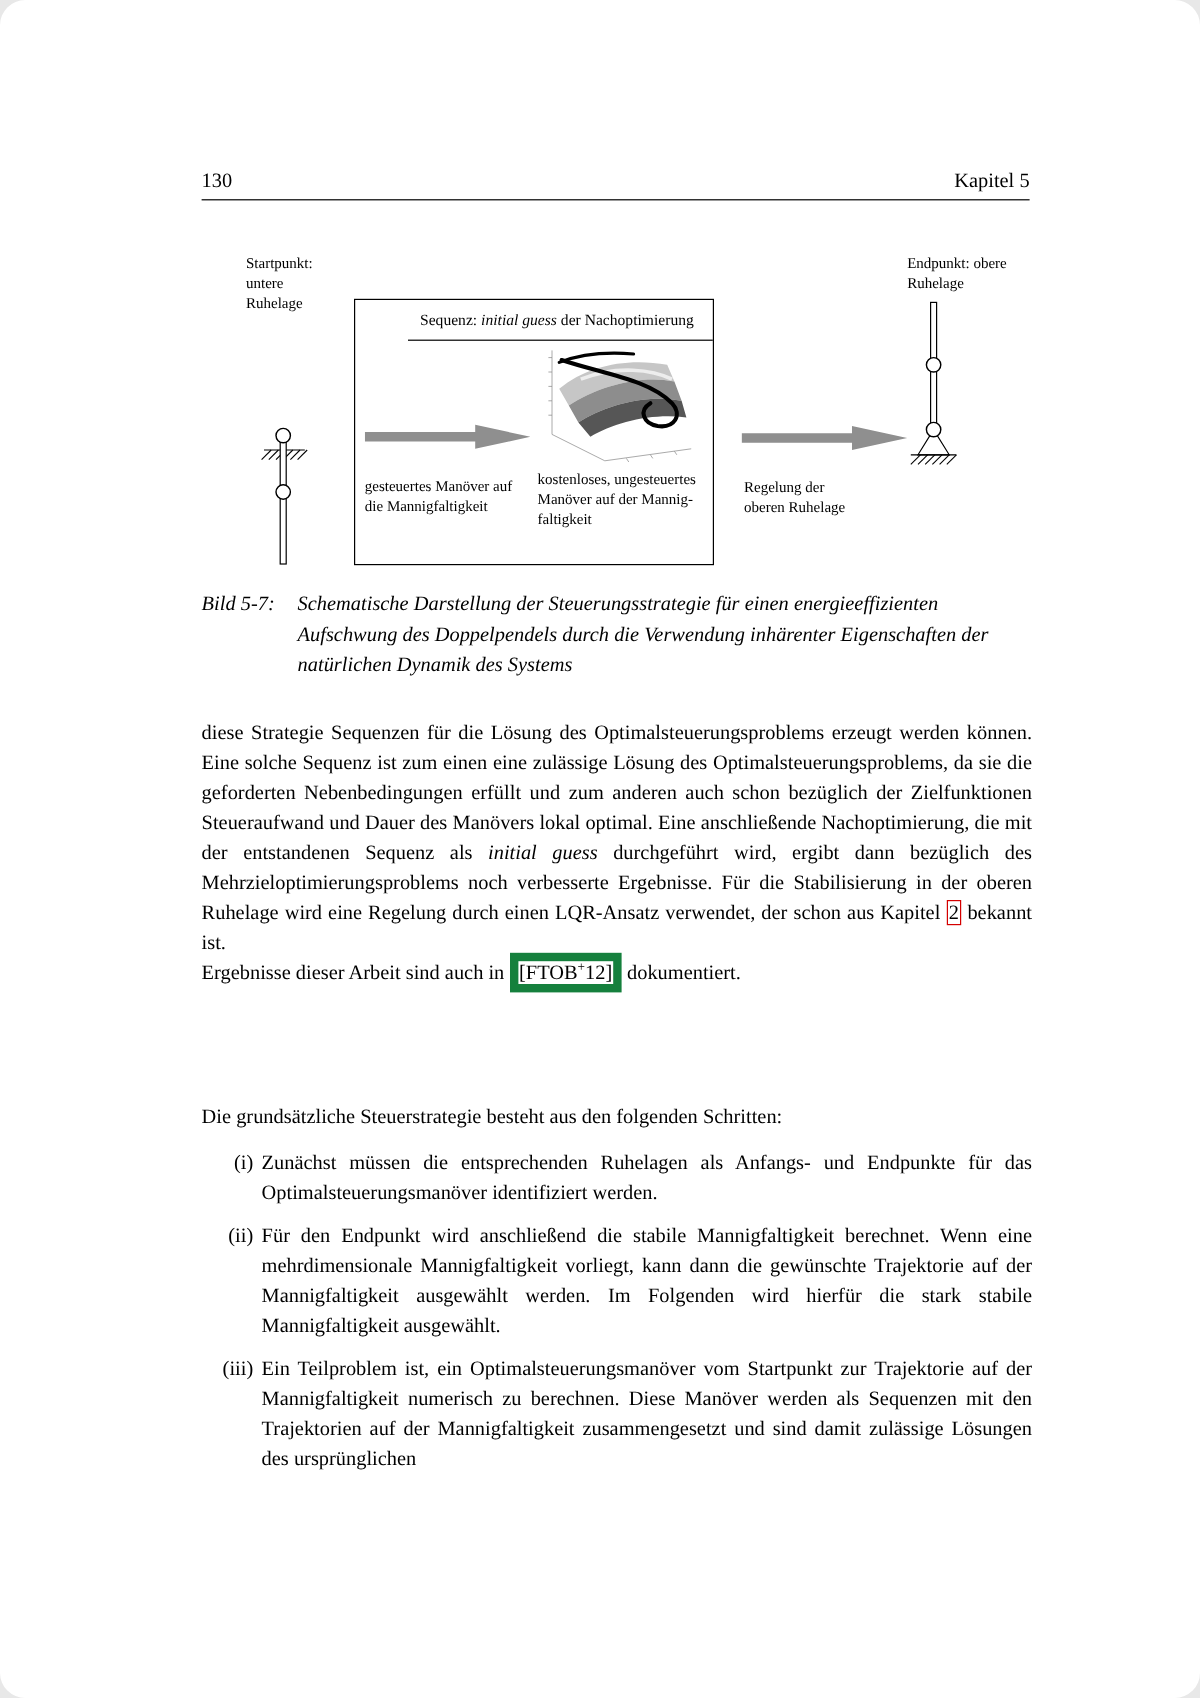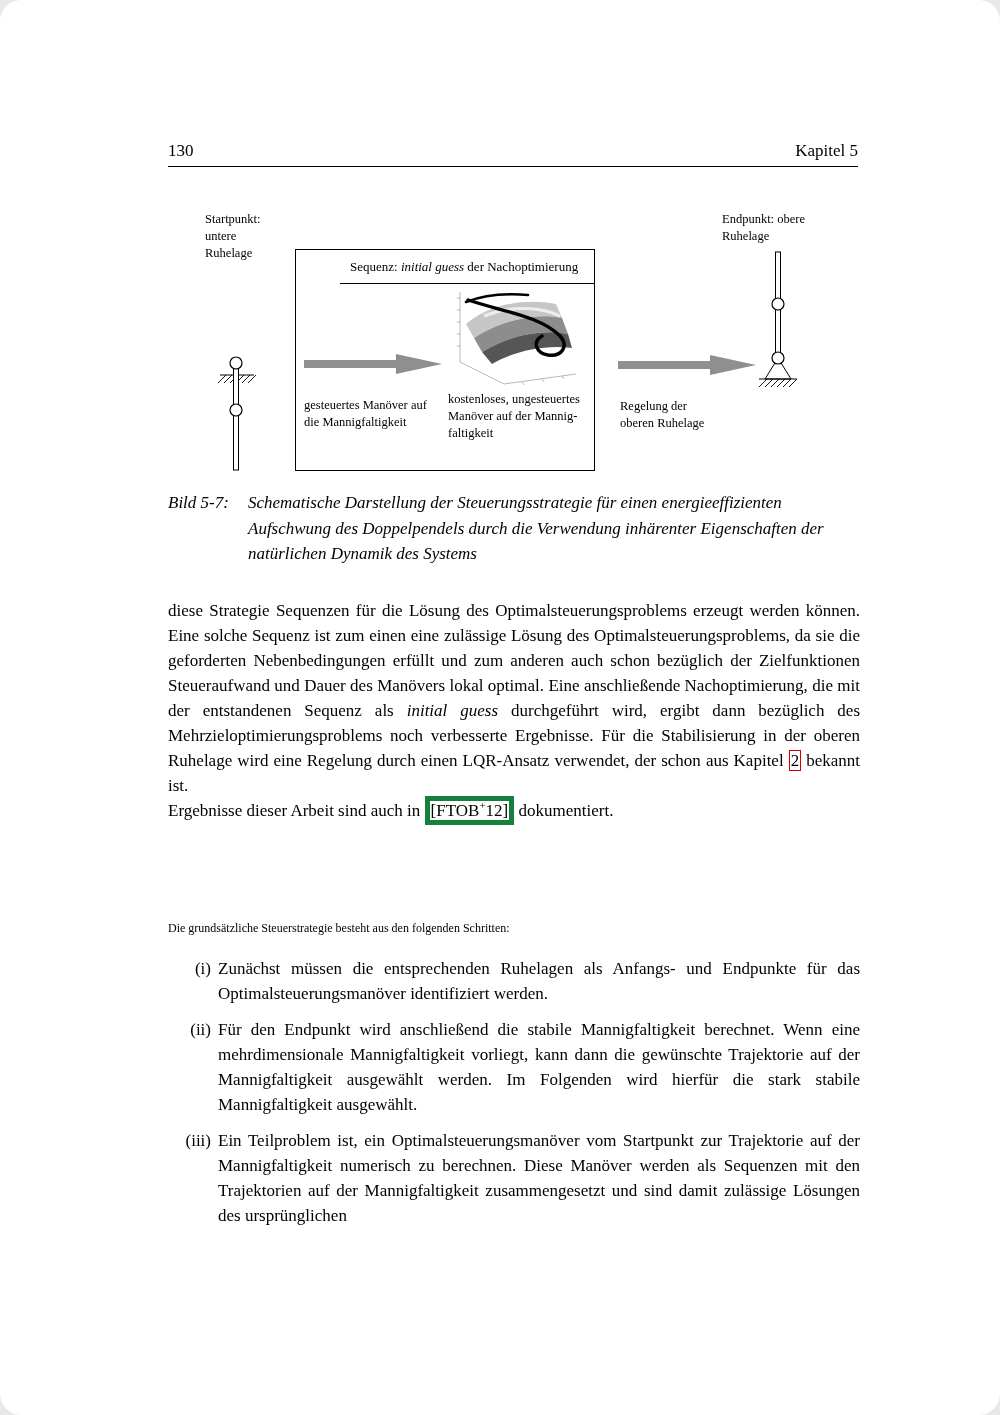--- a/index.html
+++ b/index.html
@@ -19,46 +19,46 @@
   .seq-box { border:1.5px solid #000; box-sizing:border-box; background:#fff; }
   .seq-title { padding:9px 10px 8px 10px; font-size:13px; border-bottom:1.5px solid #000; }
   .seq-title em { font-style:italic; }
   
   .caption { display:grid; grid-template-columns:80px 1fr; font-style:italic; font-size:17px; line-height:25.5px; }
   
   .body-text { font-size:17px; line-height:25px; }
   .body-text p { margin:0; text-align:justify; }
   .body-text em { font-style:italic; }
   .linkbox-red { border:1px solid #d40000; padding:0 1px; }
-  .linkbox-green { border:5px solid #15803d; padding:0 1px; }
+  .linkbox-green { border:7px solid #15803d; padding:0 1px; }
   sup { font-size:11px; vertical-align:super; line-height:0; }
   .section-heading { font-family:"Liberation Sans", sans-serif; font-weight:bold; font-size:18.5px; }
   .section-heading .num { margin-right:13px; }
-  .intro { font-size:12px; }
+  .intro { font-size:17px; }
   .mlist { font-size:17px; line-height:25px; width:692px; }
   .mitem { display:grid; grid-template-columns:50px 1fr; margin-bottom:11px; }
   .mmarker { text-align:right; padding-right:7px; }
   .mtext { text-align:justify; }
 </style>
 </head>
 <body>
 
 <div class="page">
 
   <div class="abs hdr" style="left:168px; top:141px;">130</div>
   <div class="abs hdr" style="right:142px; top:141px;margin-left:48px;">Kapitel 5</div>
   <div class="abs header-rule" style="left:168px; top:166px; width:690px;"></div>
 
   <div class="abs" style="left:0; top:0; width:1000px; height:485px;">
 
     <div class="abs figlabel" style="left:205px; top:211px;">Startpunkt:
 untere
 Ruhelage</div>
 
-    <div class="abs figlabel" style="left:722px; top:211px;">Endpunkt: obere
+    <div class="abs figlabel" style="left:756px; top:211px;">Endpunkt: obere
 Ruhelage</div>
 
     <div class="abs" style="left:214px; top:350px;">
       <svg width="44" height="126" viewBox="0 0 44 126">
         <line x1="6" y1="25" x2="40" y2="25" stroke="#000" stroke-width="1"></line>
         <line x1="4" y1="33" x2="12" y2="25" stroke="#000" stroke-width="0.9"></line>
         <line x1="10" y1="33" x2="18" y2="25" stroke="#000" stroke-width="0.9"></line>
         <line x1="16" y1="33" x2="24" y2="25" stroke="#000" stroke-width="0.9"></line>
         <line x1="22" y1="33" x2="30" y2="25" stroke="#000" stroke-width="0.9"></line>
         <line x1="28" y1="33" x2="36" y2="25" stroke="#000" stroke-width="0.9"></line>

